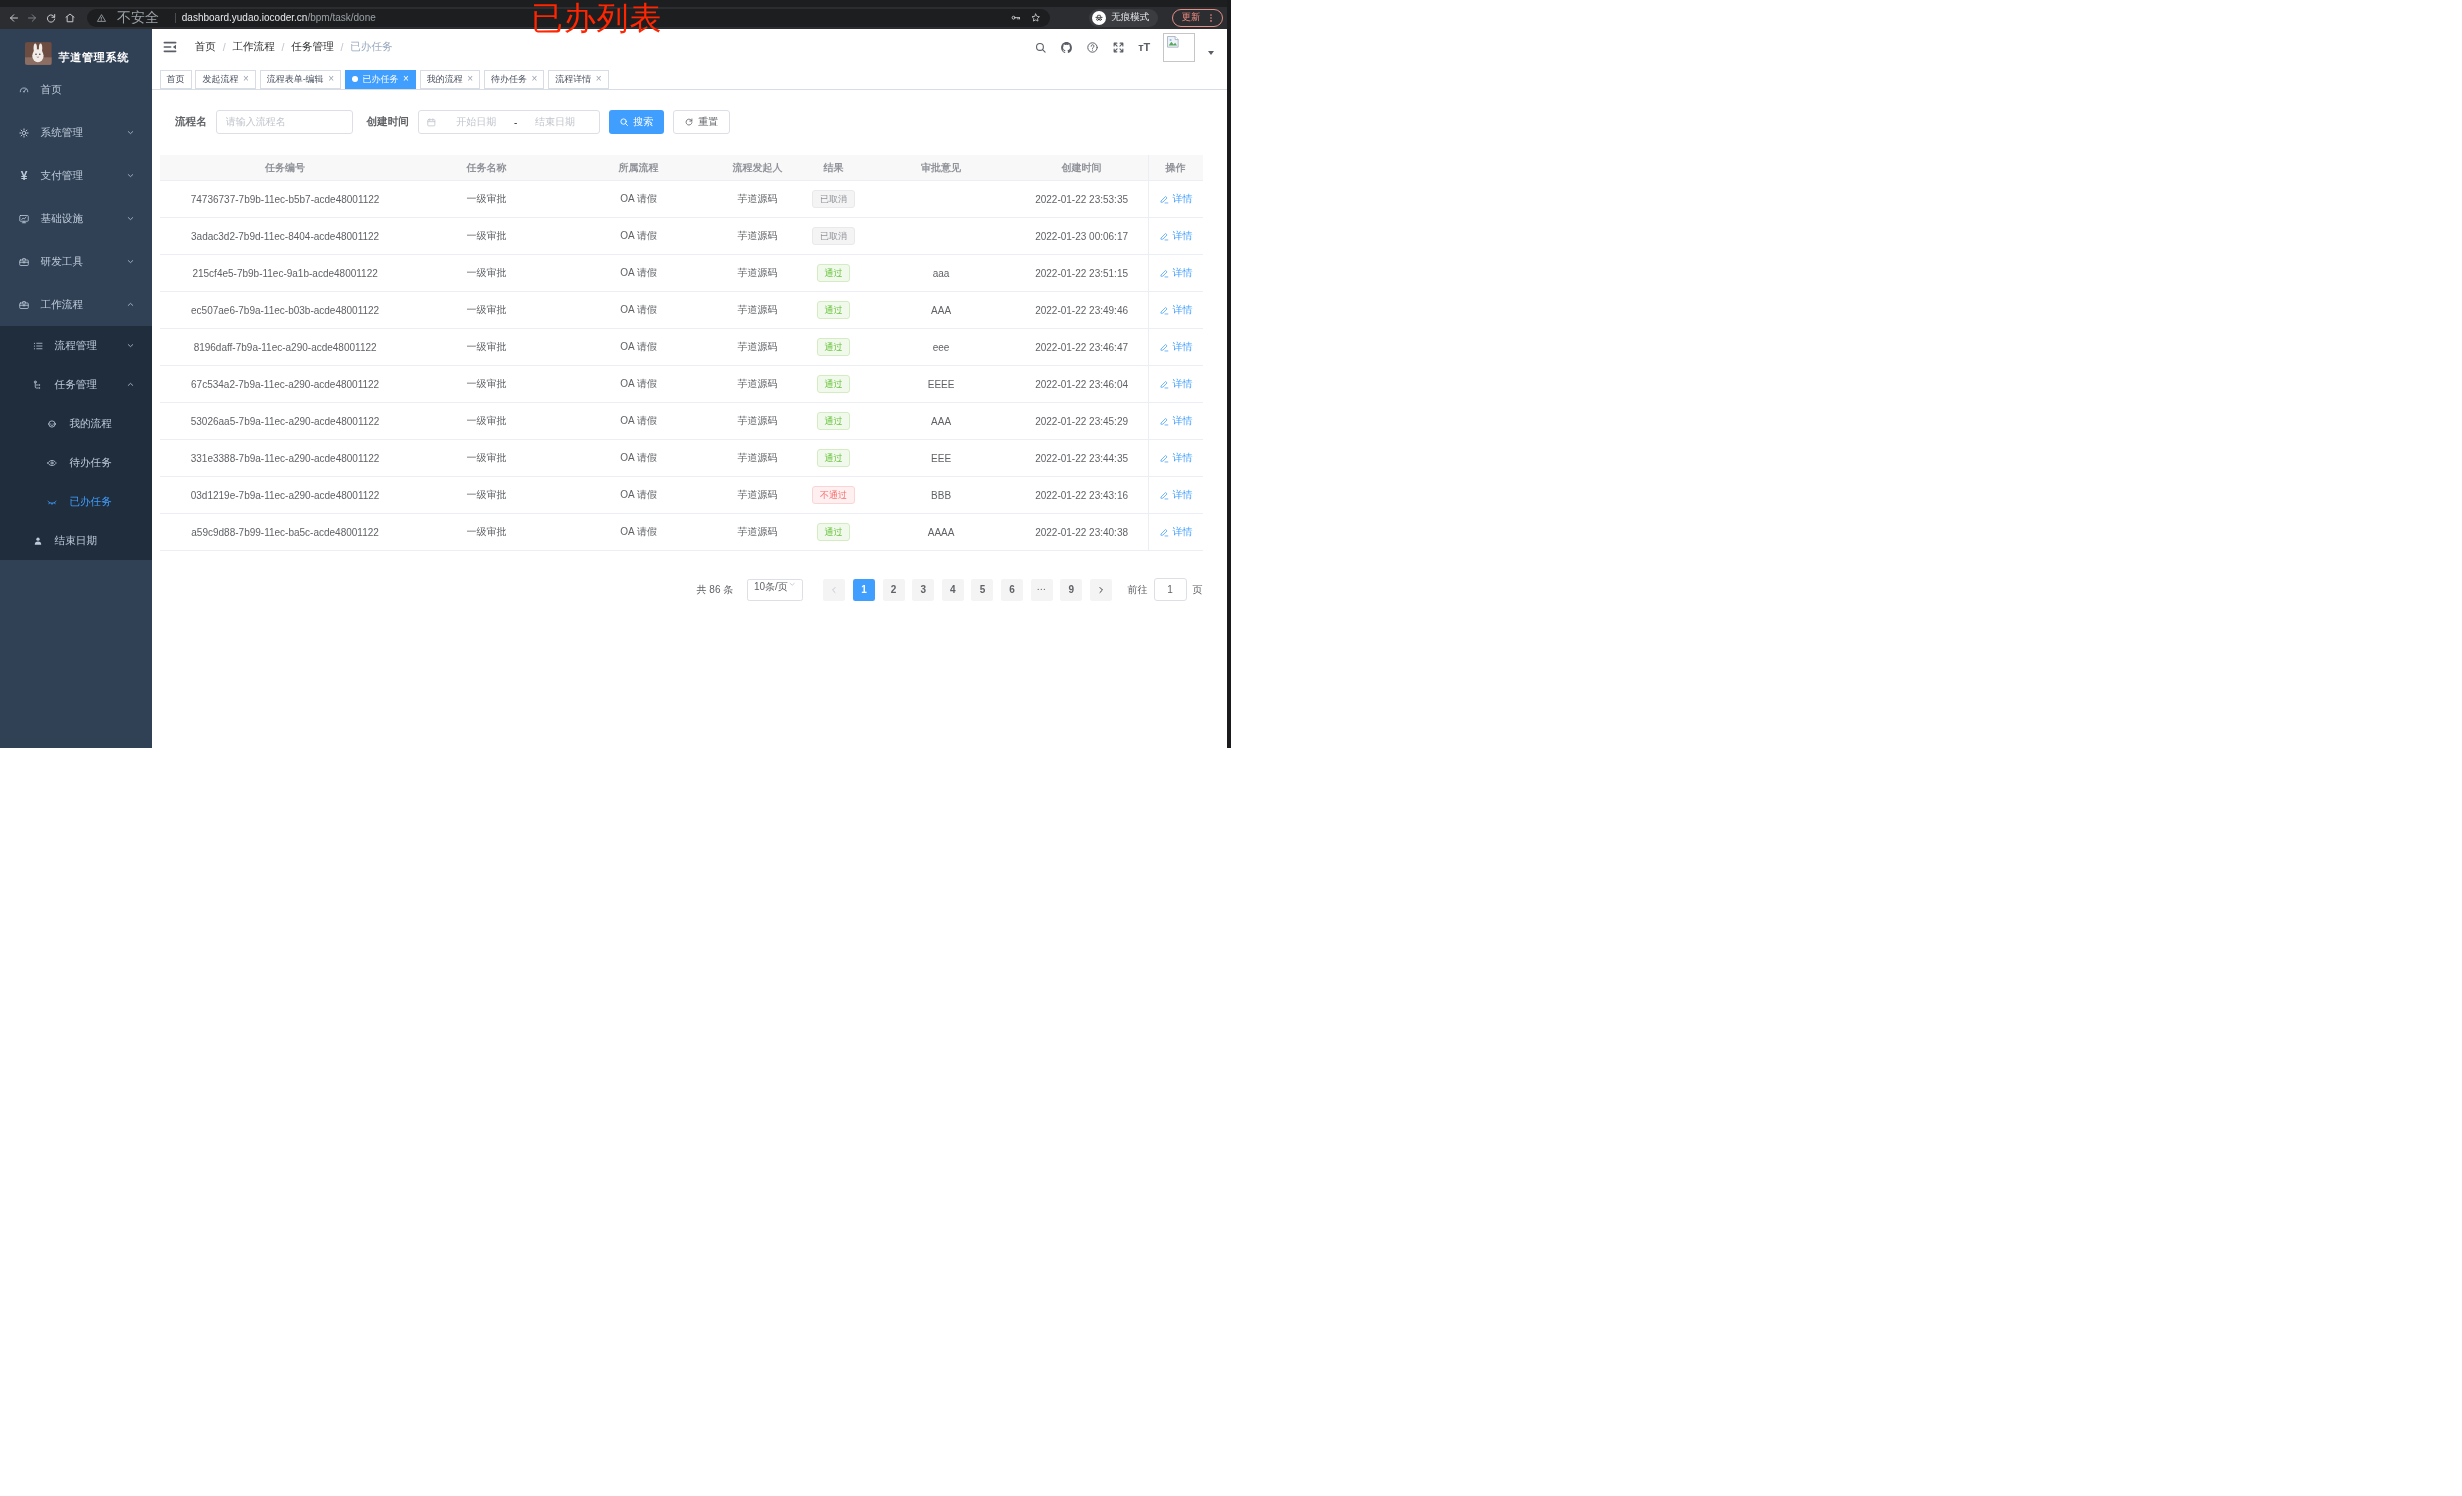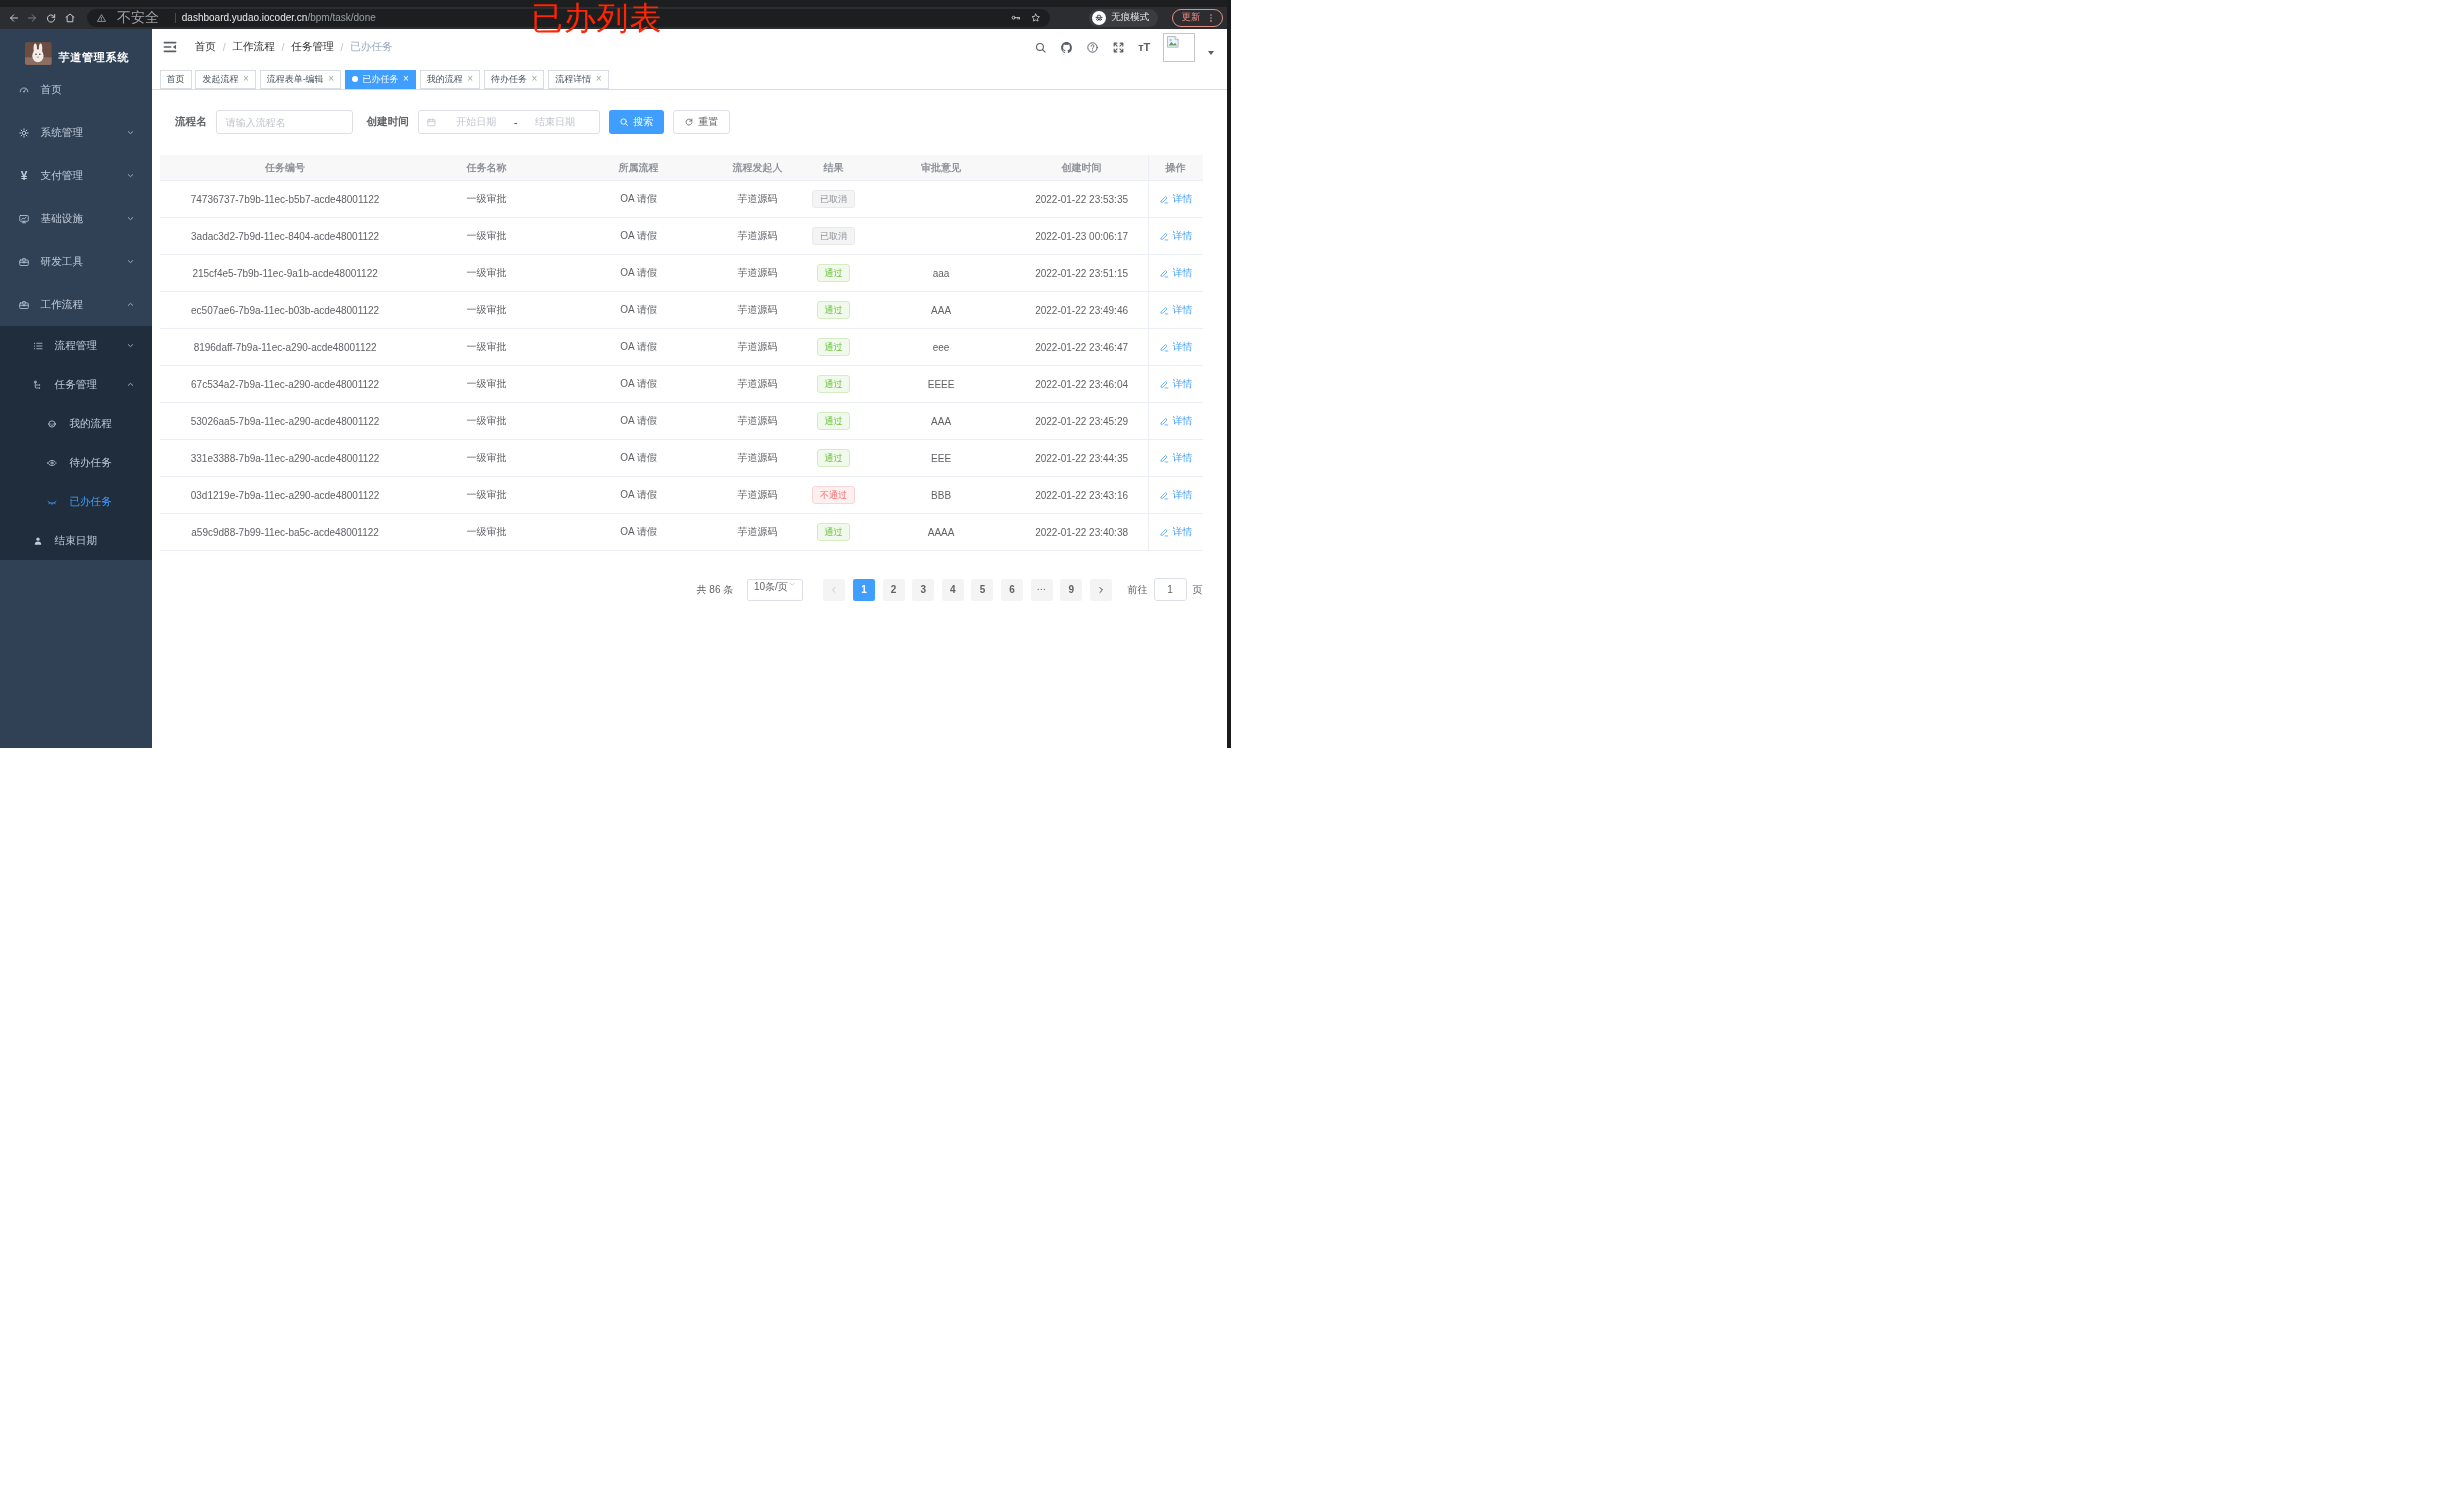--- a/index.html
+++ b/index.html
@@ -80,21 +80,21 @@
   .tv-dot{width:6px;height:6px;border-radius:50%;background:#fff;margin-right:4.6px}
   .tv-close{margin-left:4.6px;font-size:10px;line-height:1;color:#9ca3af}
   .tv-tab.active .tv-close{color:#fff}
 
   .app-main{position:relative;height:687px}
 
   
   .filter-row{position:absolute;left:23px;top:20px;display:flex;align-items:center;height:24px}
   .f-label{font-size:10.6px;color:#606266;font-weight:600;white-space:nowrap}
   .f-input{width:137px;height:24px;box-sizing:border-box;border:0.8px solid #dcdfe6;border-radius:3px;
-           margin-left:9px;padding:0 9px;font-size:10px;color:#606266;outline:none;font-family:Liberation Sans, sans-serif}
+           margin-left:9px;padding:0 9px;font-size:10px;color:#606266;outline:none;font-family:Liberation Mono, monospace}
   .f-input::placeholder{color:#c0c4cc}
   .lbl2{margin-left:13.7px}
   .date-range{width:182px;height:24px;box-sizing:border-box;border:0.8px solid #dcdfe6;border-radius:3px;
               margin-left:9px;display:flex;align-items:center;padding:0 7.6px;cursor:text}
   .cal-ic{width:10.6px;height:10.6px;color:#c0c4cc;margin-right:3px;flex:none}
   .ph{font-size:10px;color:#c0c4cc;flex:1;text-align:center;white-space:nowrap}
   .dash{color:#303133;font-size:10px;margin:0 1.5px}
   .btn{height:24px;border-radius:3px;display:inline-flex;align-items:center;gap:3.8px;font-size:10px;
        padding:0 10.6px;border:none;cursor:pointer;font-family:inherit;margin-left:9px;box-sizing:border-box}
   .btn.primary{background:#409eff;color:#fff}

